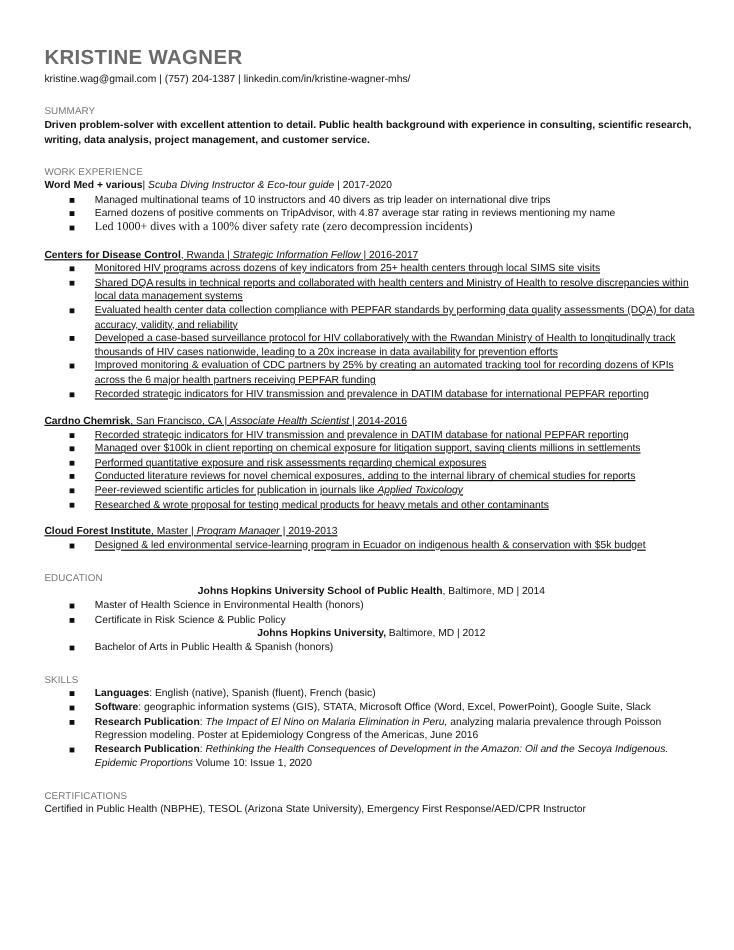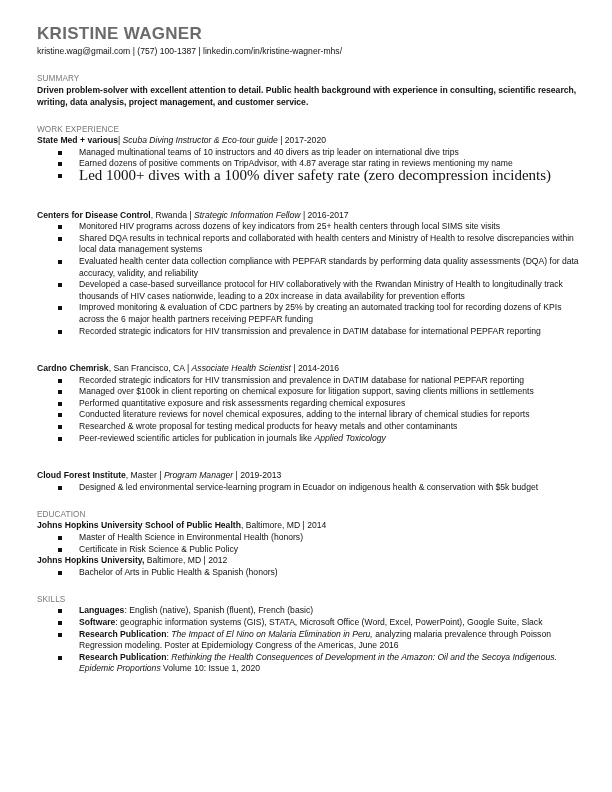--- a/index.html
+++ b/index.html
@@ -1,53 +1,53 @@
 <!DOCTYPE html>
 <html><head>
 <meta charset="utf-8">
 <style>
   html, body { margin: 0; padding: 0; background: #ffffff; }
   body { width: 612px; height: 792px; position: relative; overflow: hidden;
          font-family: "Liberation Sans", sans-serif; color: #111; }
-  .page { position: absolute; left: 37px; top: 24px; width: 545px; }
+  .page { position: absolute; left: 37px; top: 38px; width: 545px; }
   .name { font-size: 17px; font-weight: bold; color: #6b6b6b; letter-spacing: 0.3px; line-height: 20px; }
   .contact { font-size: 8.6px; line-height: 11px; margin-top: 2px; color: #111; }
   .section { margin-top: 13px; }
   .section-title { font-size: 8.2px; color: #777; text-transform: uppercase; line-height: 11px; letter-spacing: 0.1px; margin-top: 16px; }
   .summary-text { font-size: 8.6px; font-weight: bold; line-height: 11.6px; margin-top: 1px; }
   .job { margin-top: 0px; }
-  .job + .job { margin-top: 26px; }
+  .job + .job { margin-top: 11px; text-decoration: underline; }
   .job-head { font-size: 8.6px; line-height: 11.6px; }
   .job-head b { font-weight: bold; }
   .job-head i { font-style: italic; }
   ul.bullets { list-style: none; margin: 0; padding: 0; }
   ul.bullets li { position: relative; padding-left: 42px; font-size: 8.6px; line-height: 11.6px; }
   ul.bullets li .bullet { position: absolute; left: 21px; top: 4px; width: 4px; height: 4px; background: #111; }
-  .serif { font-family: "Liberation Serif", serif; font-size: 15px; }
-  .edu-head { font-size: 8.6px; line-height: 11.6px; }
+  .serif { font-family: "Liberation Serif", serif; font-size: 10px; }
+  .edu-head { font-size: 8.6px; line-height: 11.6px; text-align: center; }
   .cert-text { font-size: 8.6px; line-height: 11.6px; }
 </style>
 </head>
 <body>
 
 <div class="page">
 
   <div class="name">KRISTINE WAGNER</div>
-  <div class="contact">kristine.wag@gmail.com | (757) 100-1387 | linkedin.com/in/kristine-wagner-mhs/</div>
+  <div class="contact">kristine.wag@gmail.com | (757) 204-1387 | linkedin.com/in/kristine-wagner-mhs/</div>
 
   <div class="section">
     <div class="section-title">SUMMARY</div>
     <div class="summary-text">Driven problem-solver with excellent attention to detail. Public health background with experience in consulting, scientific research, writing, data analysis, project management, and customer service.</div>
   </div>
 
   <div class="section">
     <div class="section-title">WORK EXPERIENCE</div>
 
     <div class="job">
-      <div class="job-head"><b>State Med + various</b><span>| </span><i>Scuba Diving Instructor &amp; Eco-tour guide</i><span> | </span><span>2017-2020</span></div>
+      <div class="job-head"><b>Word Med + various</b><span>| </span><i>Scuba Diving Instructor &amp; Eco-tour guide</i><span> | </span><span>2017-2020</span></div>
       <ul class="bullets">
         <li><span class="bullet"></span><span>Managed multinational teams of 10 instructors and 40 divers as trip leader on international dive trips</span></li>
         <li><span class="bullet"></span><span>Earned dozens of positive comments on TripAdvisor, with 4.87 average star rating in reviews mentioning my name</span></li>
         <li><span class="bullet"></span><span class="serif">Led 1000+ dives with a 100% diver safety rate (zero decompression incidents)</span></li>
       </ul>
     </div>
 
     <div class="job">
       <div class="job-head"><b>Centers for Disease Control</b><span>, </span><span>Rwanda</span><span> | </span><i>Strategic Information Fellow</i><span> | </span><span>2016-2017</span></div>
       <ul class="bullets">
@@ -60,22 +60,22 @@
       </ul>
     </div>
 
     <div class="job">
       <div class="job-head"><b>Cardno Chemrisk</b><span>, </span><span>San Francisco, CA</span><span> | </span><i>Associate Health Scientist</i><span> | </span><span>2014-2016</span></div>
       <ul class="bullets">
         <li><span class="bullet"></span><span>Recorded strategic indicators for HIV transmission and prevalence in DATIM database for national PEPFAR reporting</span></li>
         <li><span class="bullet"></span><span>Managed over $100k in client reporting on chemical exposure for litigation support, saving clients millions in settlements</span></li>
         <li><span class="bullet"></span><span>Performed quantitative exposure and risk assessments regarding chemical exposures</span></li>
         <li><span class="bullet"></span><span>Conducted literature reviews for novel chemical exposures, adding to the internal library of chemical studies for reports</span></li>
+        <li><span class="bullet"></span><span>Peer-reviewed scientific articles for publication in journals like </span><i>Applied Toxicology</i></li>
         <li><span class="bullet"></span><span>Researched &amp; wrote proposal for testing medical products for heavy metals and other contaminants</span></li>
-        <li><span class="bullet"></span><span>Peer-reviewed scientific articles for publication in journals like </span><i>Applied Toxicology</i></li>
       </ul>
     </div>
 
     <div class="job">
       <div class="job-head"><b>Cloud Forest Institute</b><span>, </span><span>Master</span><span> | </span><i>Program Manager</i><span> | </span><span>2019-2013</span></div>
       <ul class="bullets">
         <li><span class="bullet"></span><span>Designed &amp; led environmental service-learning program in Ecuador on indigenous health &amp; conservation with $5k budget</span></li>
       </ul>
     </div>
   </div>
@@ -96,14 +96,18 @@
   <div class="section">
     <div class="section-title">SKILLS</div>
     <ul class="bullets">
       <li><span class="bullet"></span><b>Languages</b><span>: </span><span>English (native), Spanish (fluent), French (basic)</span></li>
       <li><span class="bullet"></span><b>Software</b><span>: </span><span>geographic information systems (GIS), STATA, Microsoft Office (Word, Excel, PowerPoint), Google Suite, Slack</span></li>
       <li><span class="bullet"></span><b>Research Publication</b><span>: </span><i>The Impact of El Nino on Malaria Elimination in Peru,</i><span> analyzing malaria prevalence through Poisson Regression modeling. Poster at Epidemiology Congress of the Americas, June 2016</span></li>
       <li><span class="bullet"></span><b>Research Publication</b><span>: </span><i>Rethinking the Health Consequences of Development in the Amazon: Oil and the Secoya Indigenous. Epidemic Proportions</i><span> Volume 10: Issue 1, 2020</span></li>
     </ul>
   </div>
 
+  <div class="section">
+    <div class="section-title">CERTIFICATIONS</div>
+    <div class="cert-text">Certified in Public Health (NBPHE), TESOL (Arizona State University), Emergency First Response/AED/CPR Instructor</div>
+  </div>
 
 </div>
 
 </body></html>

